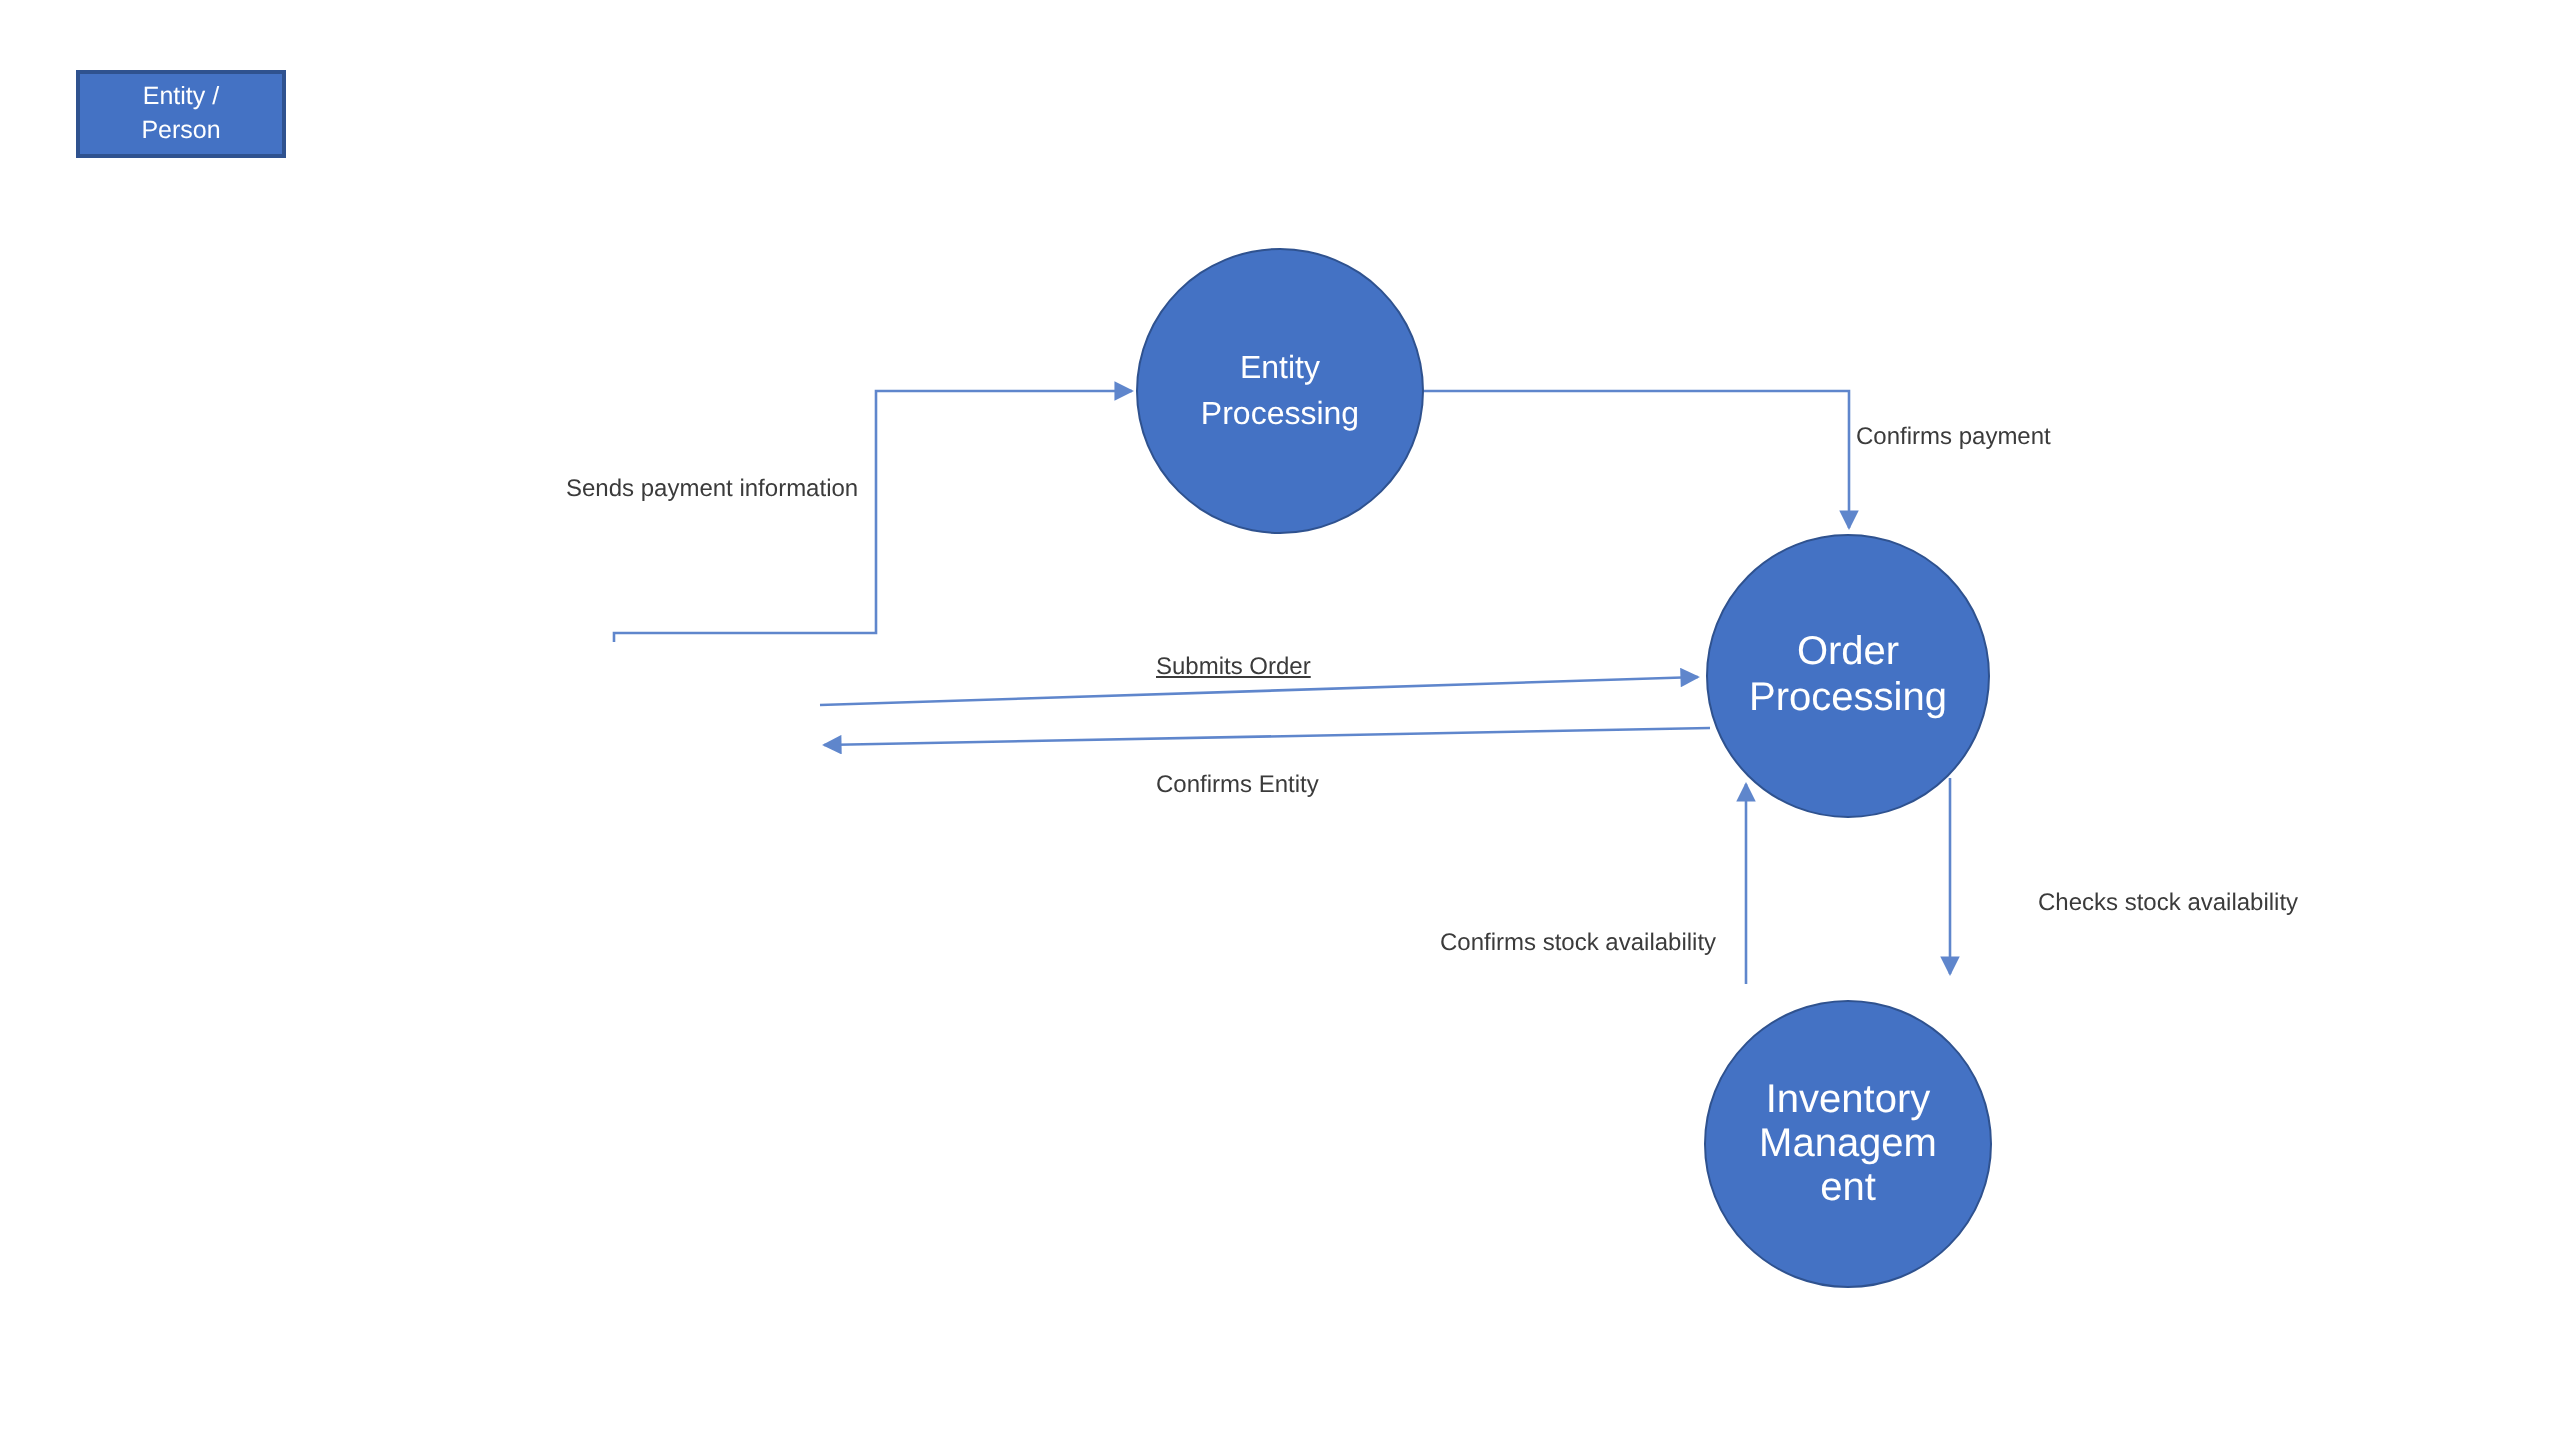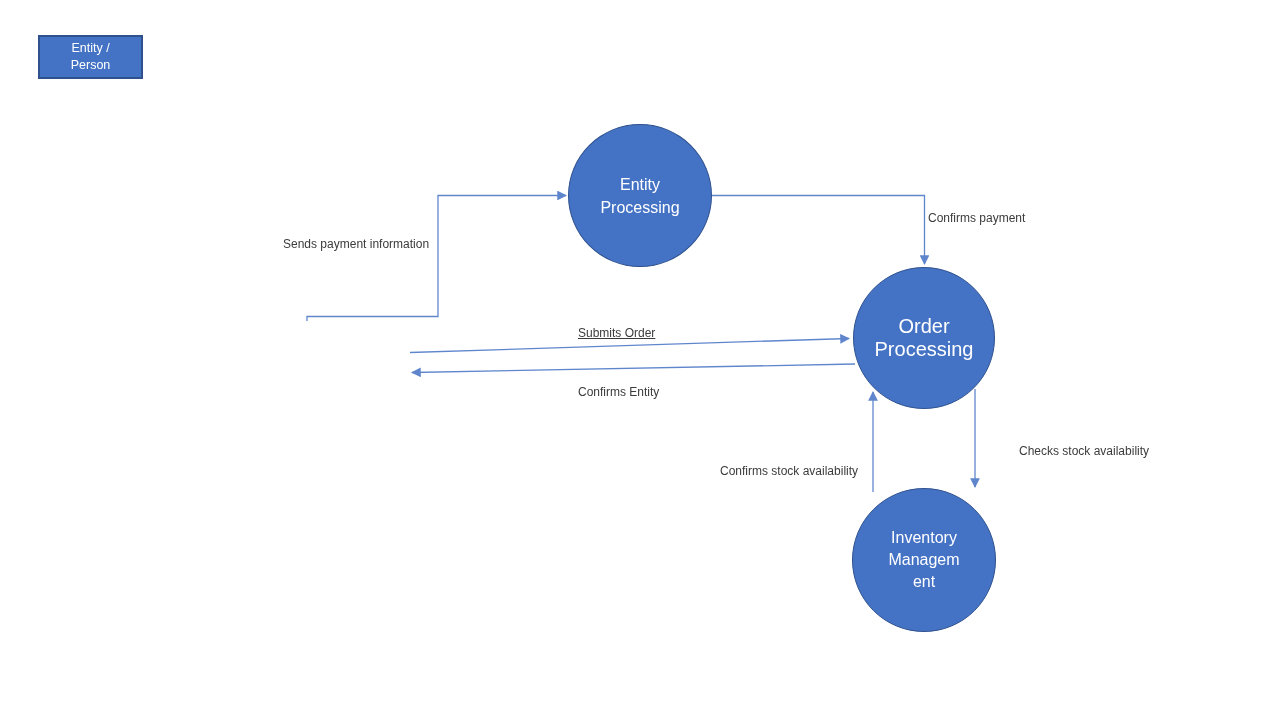--- a/index.html
+++ b/index.html
@@ -23,21 +23,21 @@
           justify-content: center; text-align: center; color: var(--shape-text-color);
           background: var(--shape-fill); }
   .rect-node { border: 2px solid var(--shape-border); }
   .circle-node { border: 1.6px solid var(--shape-border); border-radius: 50%; }
 
   .legend-rect { left: 38px; top: 35px; width: 105px; height: 44px; font-size: 12.5px; line-height: 17px; }
   .legend-circle { left: 37px; top: 85px; width: 107px; height: 107px; font-size: 13px; }
 
   .payment-node   { left: 568px; top: 124px; width: 144px; height: 143px; font-size: 16px; line-height: 23px; }
   .order-node     { left: 853px; top: 267px; width: 142px; height: 142px; font-size: 20px; line-height: 23px; }
-  .inventory-node { left: 852px; top: 488px; width: 144px; height: 144px; font-size: 16px; line-height: 22px; }
+  .inventory-node { left: 852px; top: 500px; width: 144px; height: 144px; font-size: 20px; line-height: 22px; }
   .customer-node  { left: 203px; top: 322px; width: 204px; height: 61px; font-size: 19px; }
 
   .edge-label { position: absolute; font-size: 12px; line-height: 15px; color: var(--label-color);
                 white-space: nowrap; }
   .lbl-sends           { left: 283px; top: 237px; }
   .lbl-confirms-pay    { left: 928px; top: 211px; }
   .lbl-submits-order   { left: 578px; top: 326px; text-decoration: underline; }
   .lbl-confirms-order  { left: 578px; top: 385px; }
   .lbl-confirms-stock  { left: 720px; top: 444px; margin-top: 20px; }
   .lbl-checks-stock    { left: 1003px; top: 444px; margin-left: 16px; }

